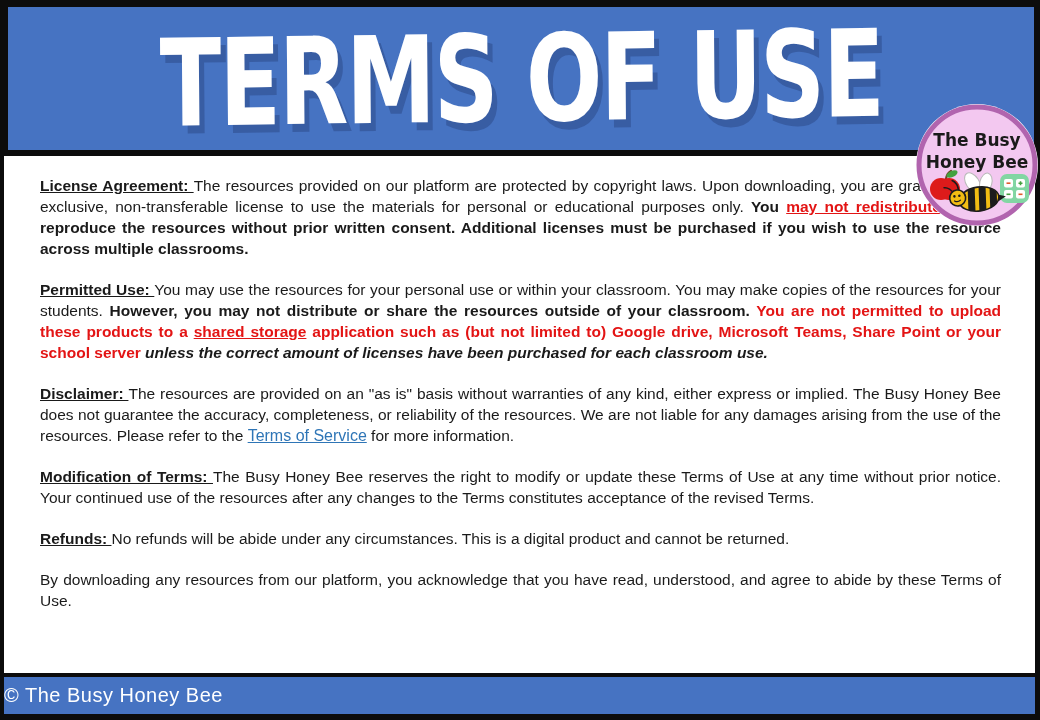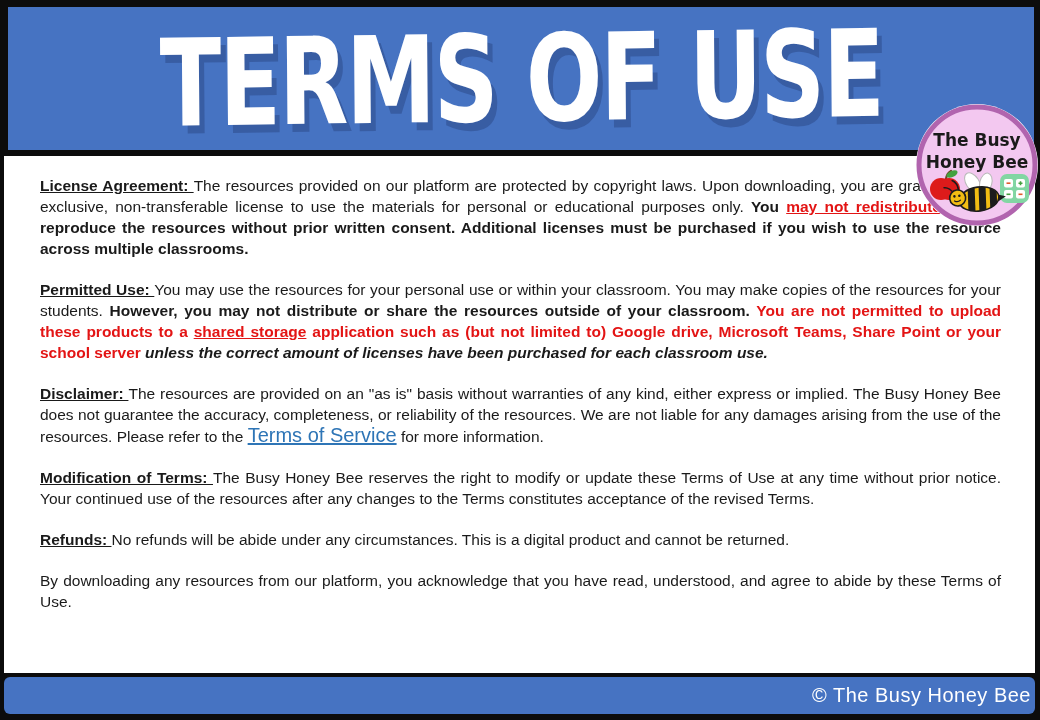--- a/index.html
+++ b/index.html
@@ -58,32 +58,31 @@
   .run-normal { }
   .run-heading { font-weight: bold; text-decoration: underline; }
   .run-bold { font-weight: bold; }
   .run-bolditalic { font-weight: bold; font-style: italic; }
   .run-red { color: var(--warning-red); font-weight: bold; }
   .run-redu { color: var(--warning-red); font-weight: bold; text-decoration: underline; }
   a.run-link {
     color: var(--link-blue);
     text-decoration: underline;
     cursor: pointer;
-    font-size: 20px;
+    font-size: 16px;
   }
   .footer {
     position: absolute;
     left: 4px; right: 5px; bottom: 6px;
     height: 37px;
     background: var(--header-blue);
     display: flex;
     align-items: center;
-    justify-content: flex-end;
-    padding-right: 4px;
-    border-radius: 6px;
+    justify-content: flex-start;
+    padding-right: 20px;
   }
   .footer span {
     color: #ffffff;
     font-size: 20px;
     letter-spacing: 0.5px;
     transform: scaleY(1.05);
   }
   .logo {
     position: absolute;
     top: 103px;

